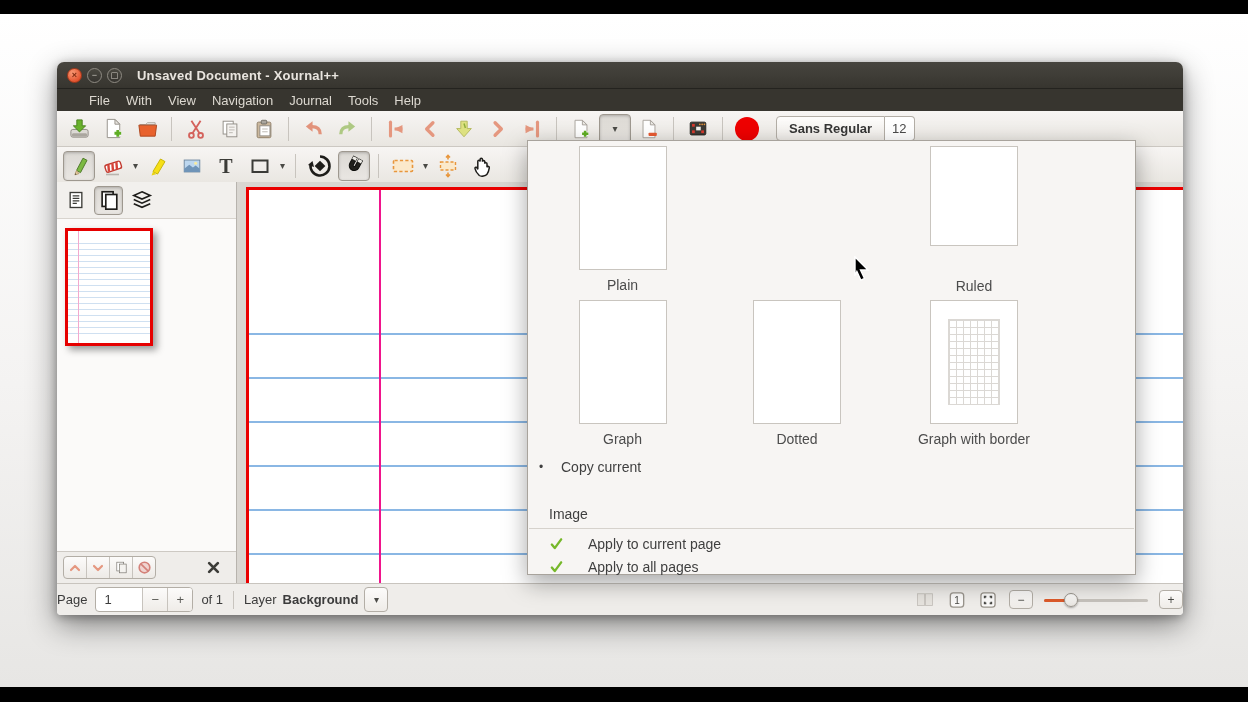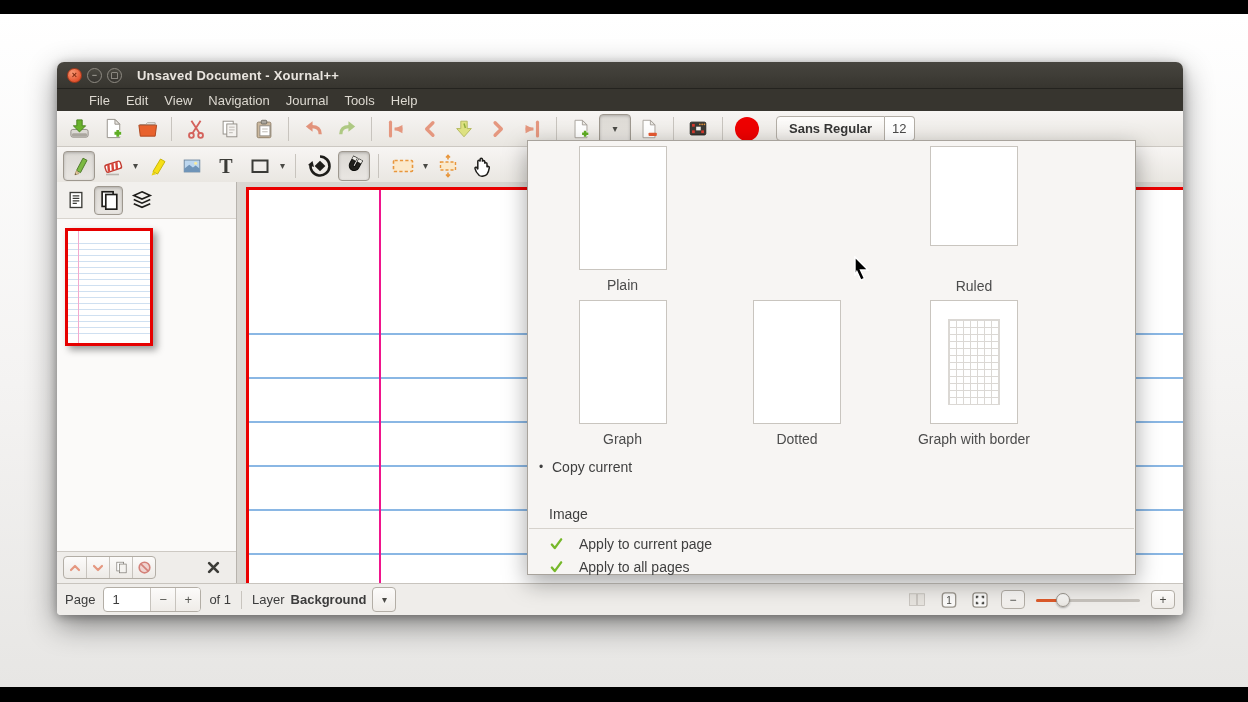--- a/index.html
+++ b/index.html
@@ -62,21 +62,21 @@
   
   .canvas{flex:1;background:#d9d6d1;position:relative;overflow:hidden;}
   .page{position:absolute;left:9px;top:5px;right:-5px;bottom:-5px;background:#fff;
        border:3px solid #ea0000;}
   .page .lines{position:absolute;left:0;right:0;top:143px;bottom:0;
        background:repeating-linear-gradient(180deg,#8ab7e4 0 2px,transparent 2px 44px);}
   .page .vline{position:absolute;top:0;bottom:0;left:130px;width:2px;background:#f0148c;}
   
   .statusbar{position:absolute;left:0;right:0;bottom:0;height:32px;background:#efedea;
        border-top:1px solid #c8c4be;border-radius:0 0 4px 4px;display:flex;align-items:center;
-       padding:0 8px;font-size:13px;color:#3c3c3c;box-sizing:border-box;}
+       padding:0 0;font-size:13px;color:#3c3c3c;box-sizing:border-box;}
   .spin{display:flex;align-items:stretch;height:23px;border:1px solid #b3aea6;border-radius:4px;
        background:#fff;overflow:hidden;margin:0 8px;}
   .spin .val{width:38px;display:flex;align-items:center;padding-left:8px;}
   .spin .stepper{width:24px;display:flex;align-items:center;justify-content:center;
        border-left:1px solid #c7c3bd;background:linear-gradient(#fcfbfa,#efece8);color:#5a5a56;}
   .vsep{width:1px;height:18px;background:#c8c4be;margin:0 10px;}
   .layer-caret{width:22px;height:23px;border:1px solid #b3aea6;border-radius:4px;margin-left:6px;
        background:linear-gradient(#fcfbfa,#efece8);display:flex;align-items:center;justify-content:center;
        font-size:10px;color:#4a4a46;}
   .status-right{margin-left:auto;display:flex;align-items:center;gap:11px;}
@@ -104,21 +104,21 @@
        background-position:0 26px;}
   .th-graph{background-image:repeating-linear-gradient(90deg,#dbd8d4 0 1px,transparent 1px 8px),
        repeating-linear-gradient(180deg,#dbd8d4 0 1px,transparent 1px 8px);}
   .th-dotted{background-image:radial-gradient(#c3bfba 1px,transparent 1.3px);background-size:8px 8px;
        background-position:4px 4px;}
   .th-gborder{position:absolute;left:17px;right:17px;top:18px;bottom:18px;
        background-image:repeating-linear-gradient(90deg,#dbd8d4 0 1px,transparent 1px 7px),
        repeating-linear-gradient(180deg,#dbd8d4 0 1px,transparent 1px 7px);border:1px solid #dbd8d4;}
   .mi{position:absolute;left:0;right:0;height:23px;display:flex;align-items:center;font-size:14px;color:#3f3f3f;}
   .mi .bullet{width:10px;margin-left:11px;font-size:12px;color:#3f3f3f;}
-  .mi .mtext{margin-left:3px;}
+  .mi .mtext{margin-left:12px;}
   .mi.plain .mtext{margin-left:21px;}
   .mi .chk{margin-left:21px;margin-right:12px;display:flex;align-items:center;}
   .msep{position:absolute;left:1px;right:1px;top:387px;height:1px;background:#d6d2cc;}
   
   .cursor{position:absolute;left:852px;top:256px;z-index:60;}
   svg{display:block;}
 </style>
 </head>
 <body>
 
@@ -128,21 +128,21 @@
 
   <div class="titlebar">
     <div class="winbtn btn-close">×</div>
     <div class="winbtn btn-min">−</div>
     <div class="winbtn btn-max">▢</div>
     <div class="title-text">Unsaved Document - Xournal++</div>
   </div>
 
   <div class="menubar">
     <span class="menu-item">File</span>
-    <span class="menu-item">Edit</span>
+    <span class="menu-item">With</span>
     <span class="menu-item">View</span>
     <span class="menu-item">Navigation</span>
     <span class="menu-item">Journal</span>
     <span class="menu-item">Tools</span>
     <span class="menu-item">Help</span>
   </div>
 
   <div class="toolbar row1">
     <div class="tbtn">
       <span>

